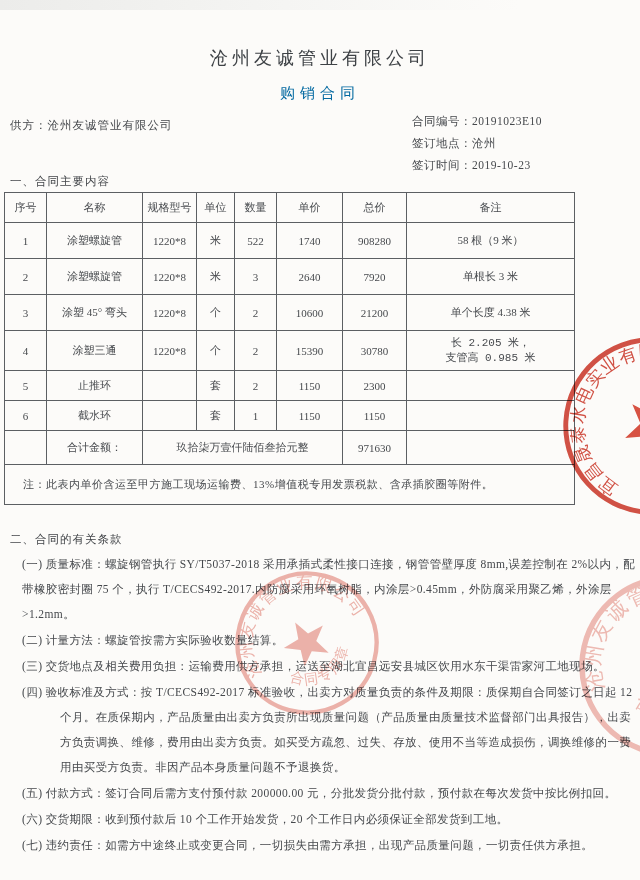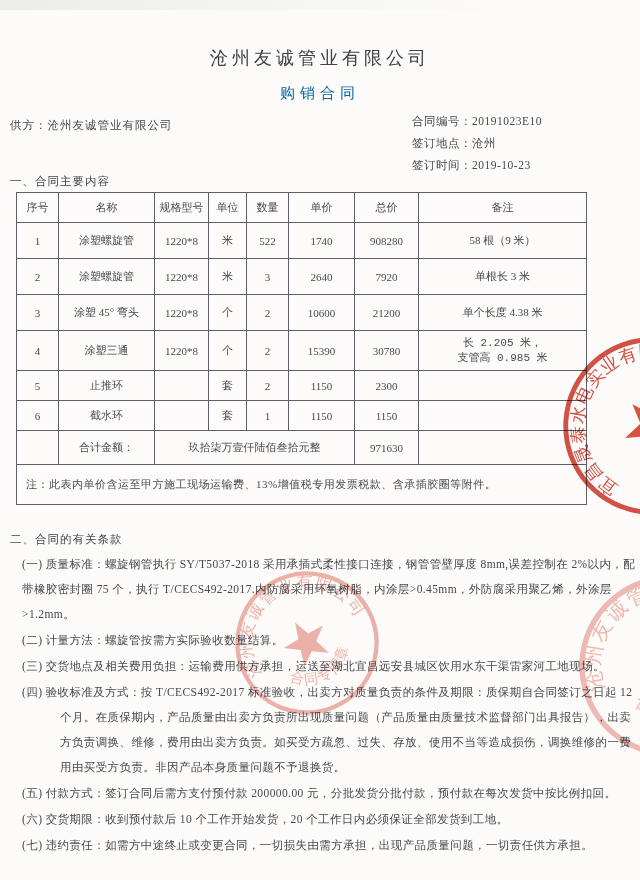--- a/index.html
+++ b/index.html
@@ -12,30 +12,30 @@
   .doc-subtitle{position:absolute;top:84px;left:0;width:640px;text-align:center;
     font-size:15px;letter-spacing:5px;color:#0369a1;font-weight:500;margin:0;}
   .party{position:absolute;left:10px;font-size:11.5px;letter-spacing:1px;}
   .party.supplier{top:118px;}
   .party.buyer{top:156px;}
   .meta{position:absolute;left:412px;top:114px;font-size:11.5px;}
   .meta-row{height:22px;letter-spacing:0.5px;}
   .sec-heading{position:absolute;left:10px;font-size:11.5px;letter-spacing:1px;color:#43464a;}
   .sec1{top:174px;}
   .sec2{top:532px;}
-  table.items{position:absolute;left:16px;top:192px;width:570px;border-collapse:collapse;
+  table.items{position:absolute;left:4px;top:192px;width:570px;border-collapse:collapse;
     table-layout:fixed;font-size:11px;color:#474a4e;}
   table.items td,table.items th{border:1px solid #5c5f63;text-align:center;padding:1px 2px;
     font-weight:normal;overflow:hidden;}
   table.items thead th{height:27px;}
   table.items .r-std td{height:33px;}
   table.items .r-tall td{height:37px;}
   table.items .r-short td{height:27px;}
   table.items .r-total td{height:31px;}
-  table.items td.note-cell{height:37px;text-align:left;padding-left:9px;letter-spacing:0.5px;}
+  table.items td.note-cell{height:37px;text-align:left;padding-left:18px;letter-spacing:0.5px;}
   .remark2{line-height:15px;font-family:Liberation Mono, monospace;}
   .attachment{position:absolute;left:10px;top:508px;font-size:11.5px;letter-spacing:1px;}
   .clauses{position:absolute;left:22px;top:552px;width:620px;font-size:11.5px;}
   .clauses p{margin:0 0 1px 0;line-height:25px;letter-spacing:0.4px;}
   .clauses p.hang{padding-left:38px;text-indent:-38px;}
   .seal{position:absolute;mix-blend-mode:multiply;pointer-events:none;}
   .seal svg{display:block;}
   .seal-buyer{left:554px;top:328px;width:196px;height:196px;opacity:0.9;transform:rotate(-42deg);}
   .seal-sup-center{left:228px;top:564px;width:158px;height:158px;opacity:0.5;transform:rotate(-30deg);}
   .seal-sup-right{left:570px;top:566px;width:200px;height:200px;opacity:0.45;transform:rotate(-15deg);}

